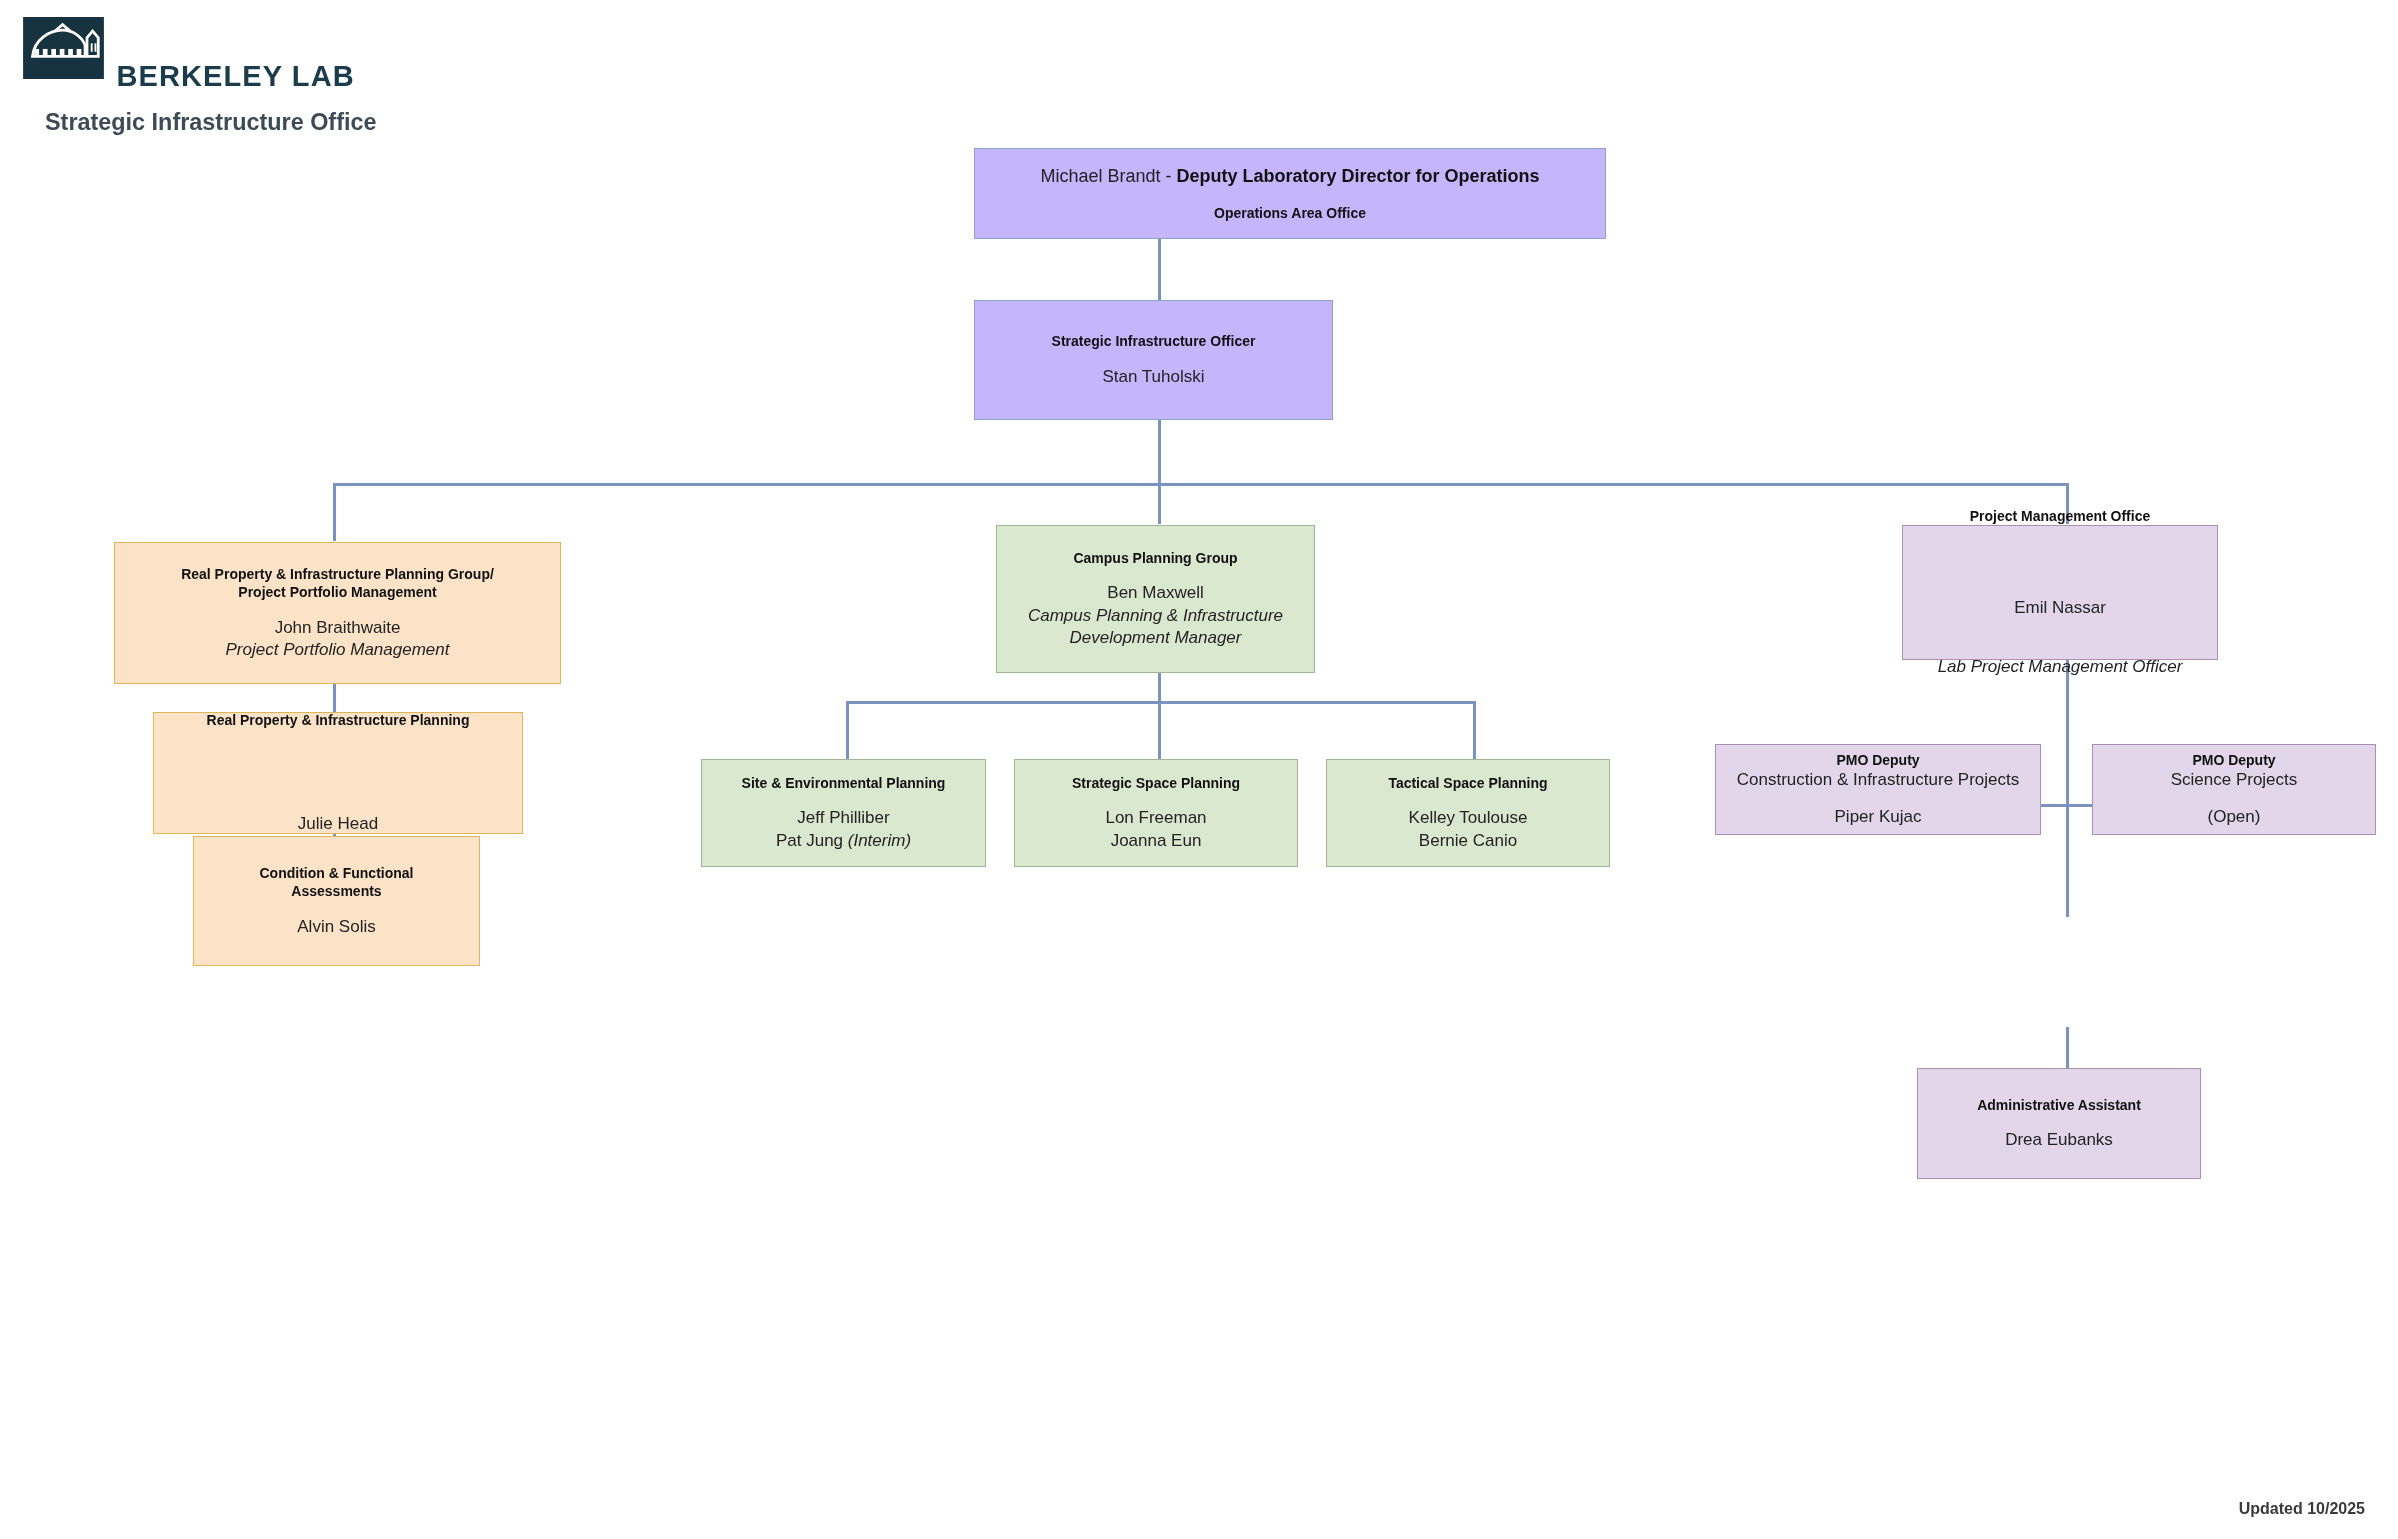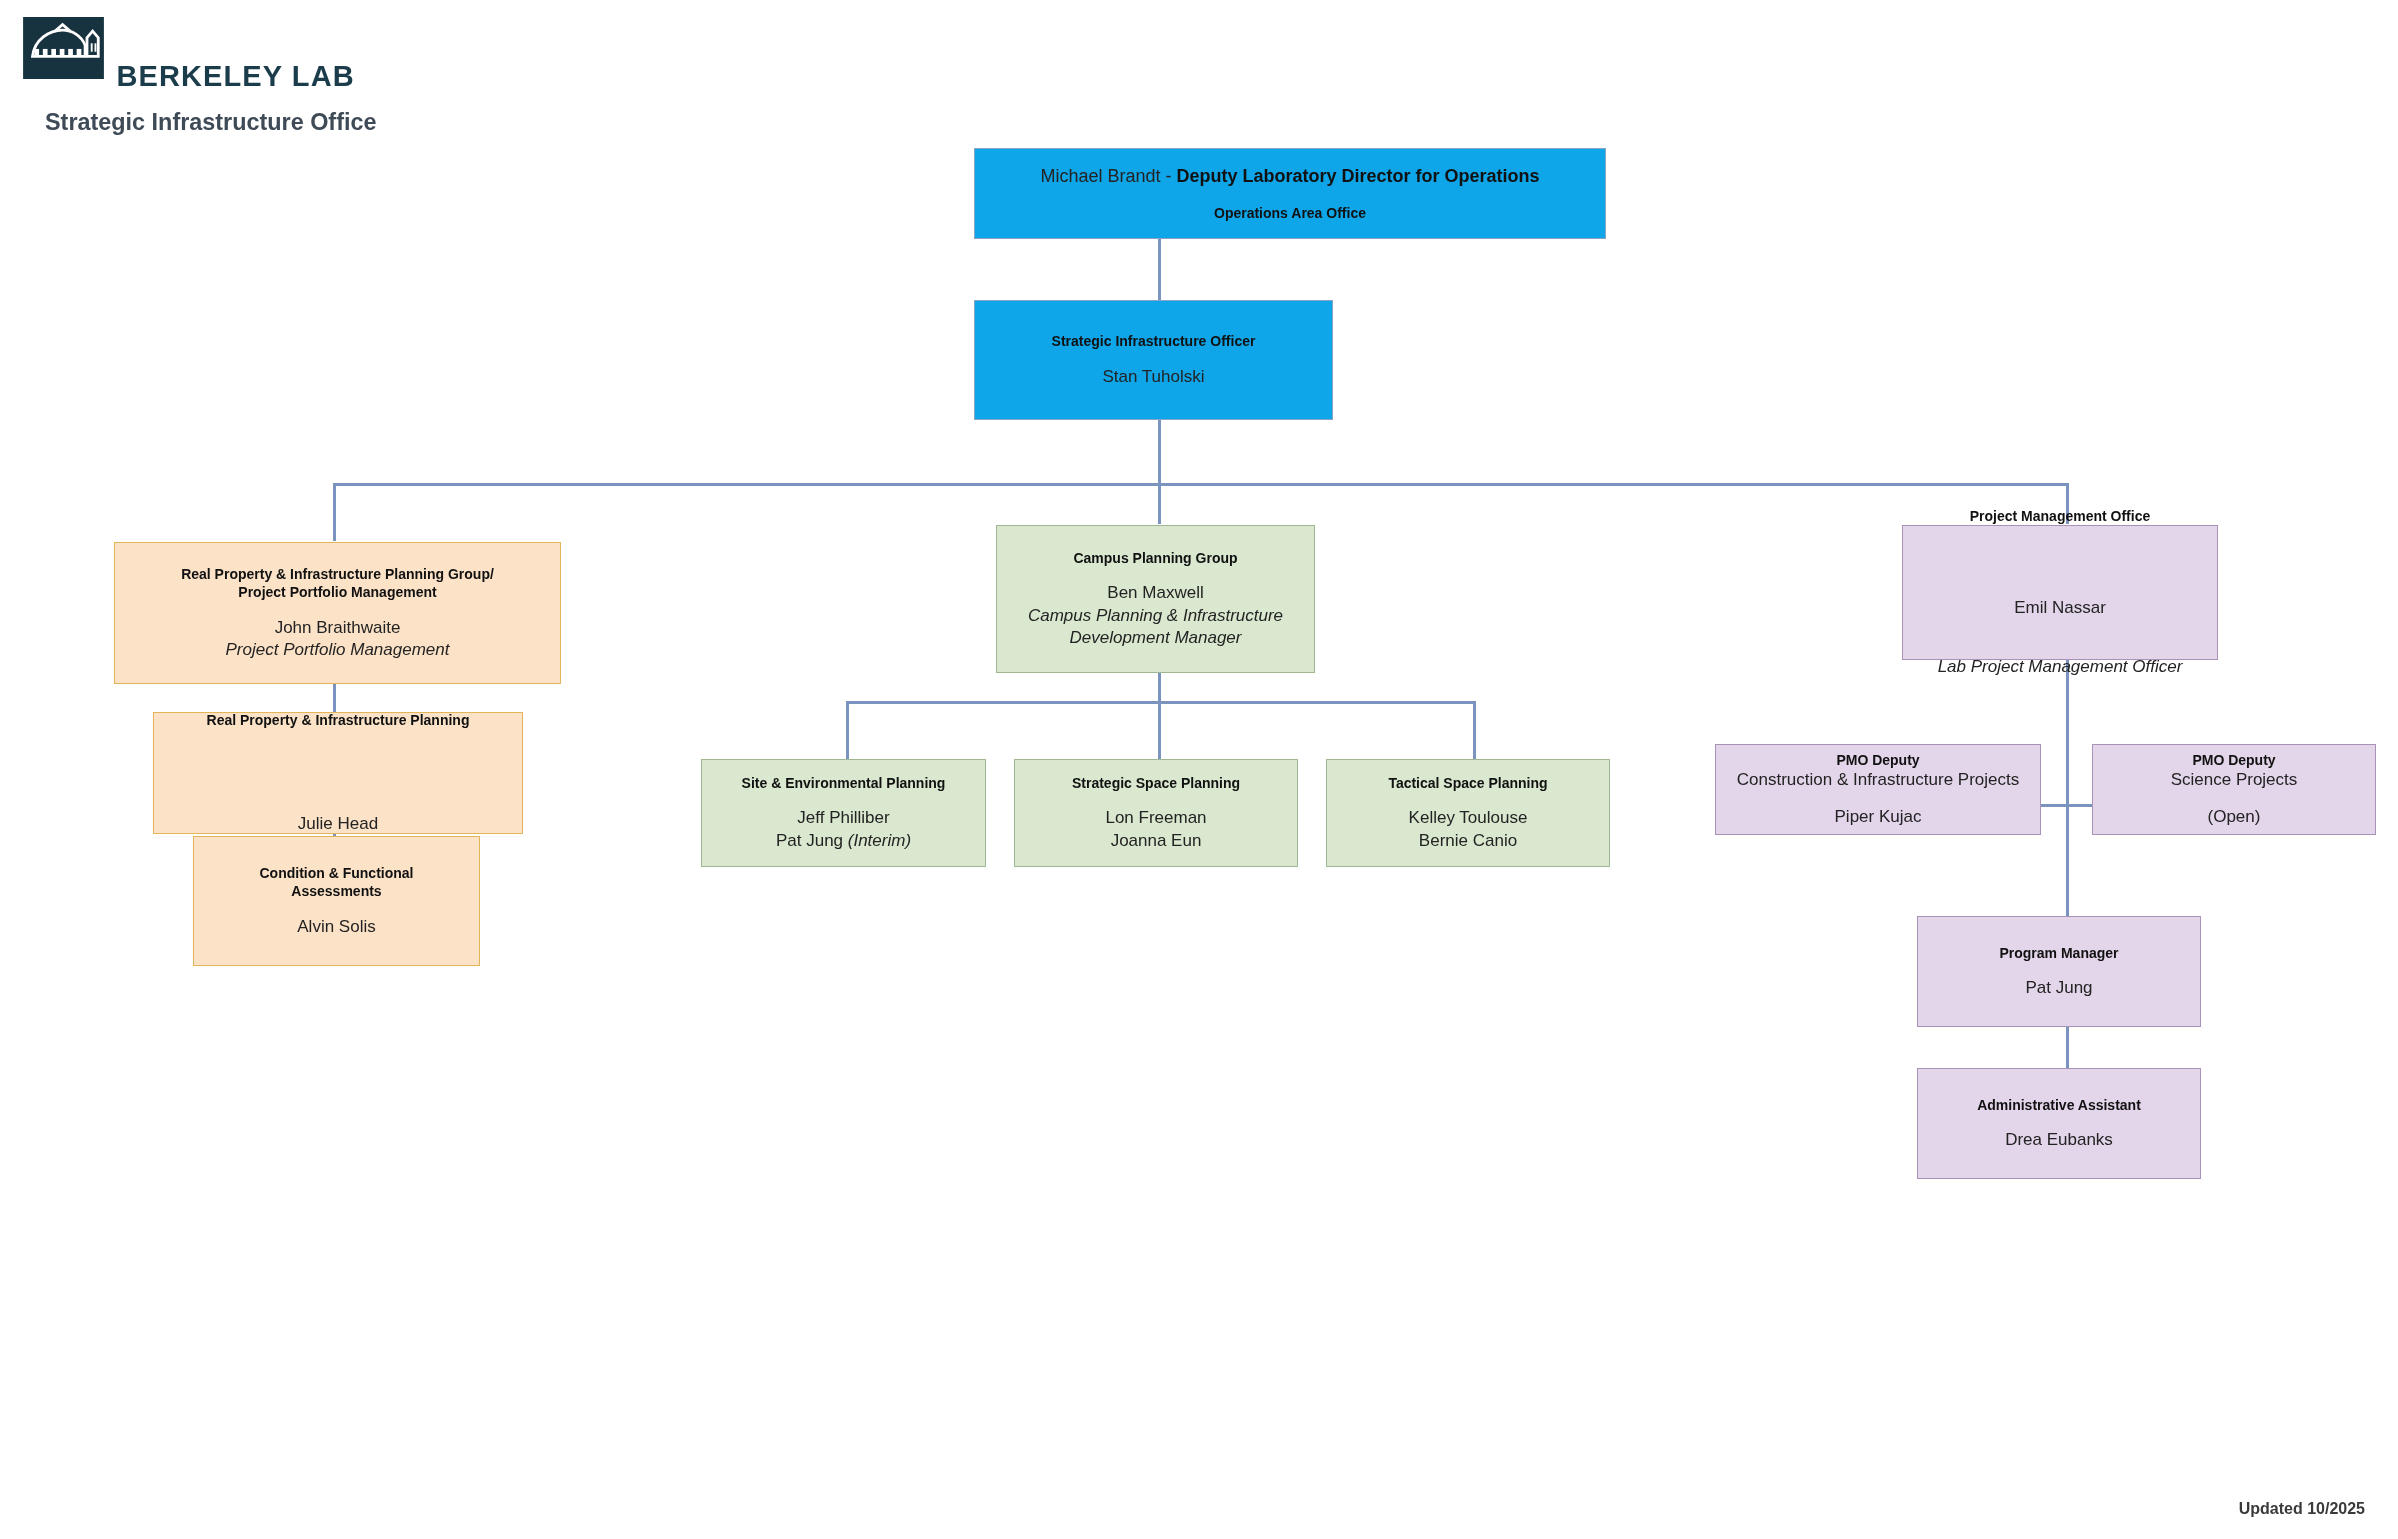--- a/index.html
+++ b/index.html
@@ -85,21 +85,21 @@
     color: #232323;
   }
   .node .role {
     font-size: 17px;
     font-style: italic;
     line-height: 1.32;
     color: #232323;
   }
   .node .gap { height: 15px; }
 
-  .blue  { background: #0ea5e9; border: 1.9px solid #8aa4c8; justify-content: center; }
+  .blue  { background: #c4b5fd; border: 1.9px solid #8aa4c8; justify-content: center; }
   .orange{ background: #fce3c8; border: 1.9px solid #e3b559; }
   .green { background: #d9e8cf; border: 1.9px solid #9fb893; }
   .purple{ background: #e3d5ea; border: 1.9px solid #a992b5; }
 
   
   #node-dlo .headline {
     font-size: 18px;
     line-height: 1.4;
     color: #232323;
   }
@@ -254,25 +254,20 @@
     <div class="person">Piper Kujac</div>
   </div>
 
   <div class="node purple" style="left:2092px; top:744px; width:284px; height:91px;">
     <div class="title">PMO Deputy</div>
     <div class="person">Science Projects</div>
     <div class="gap"></div>
     <div class="person">(Open)</div>
   </div>
 
-  <div class="node purple" style="left:1917px; top:916px; width:284px; height:111px;">
-    <div class="title">Program Manager</div>
-    <div class="gap"></div>
-    <div class="person">Pat Jung</div>
-  </div>
 
   <div class="node purple" style="left:1917px; top:1068px; width:284px; height:111px;">
     <div class="title">Administrative Assistant</div>
     <div class="gap"></div>
     <div class="person">Drea Eubanks</div>
   </div>
 
   <div id="footer-updated">Updated 10/2025</div>
 
 </div>

